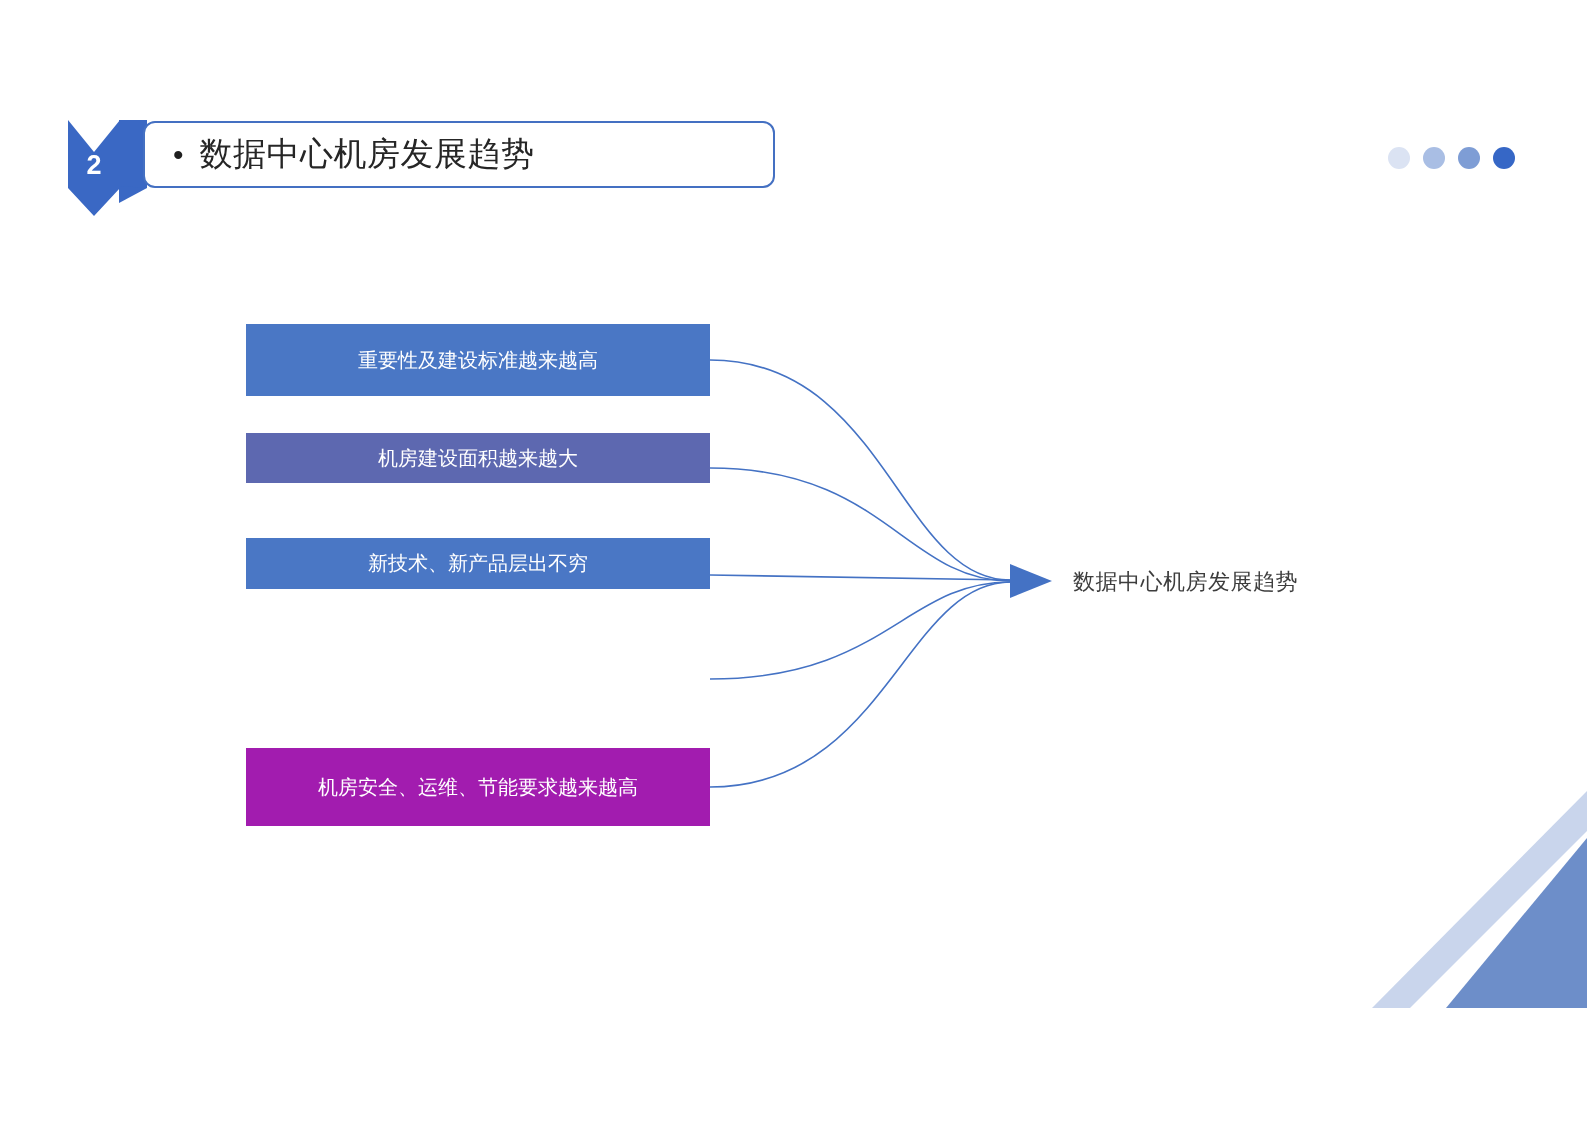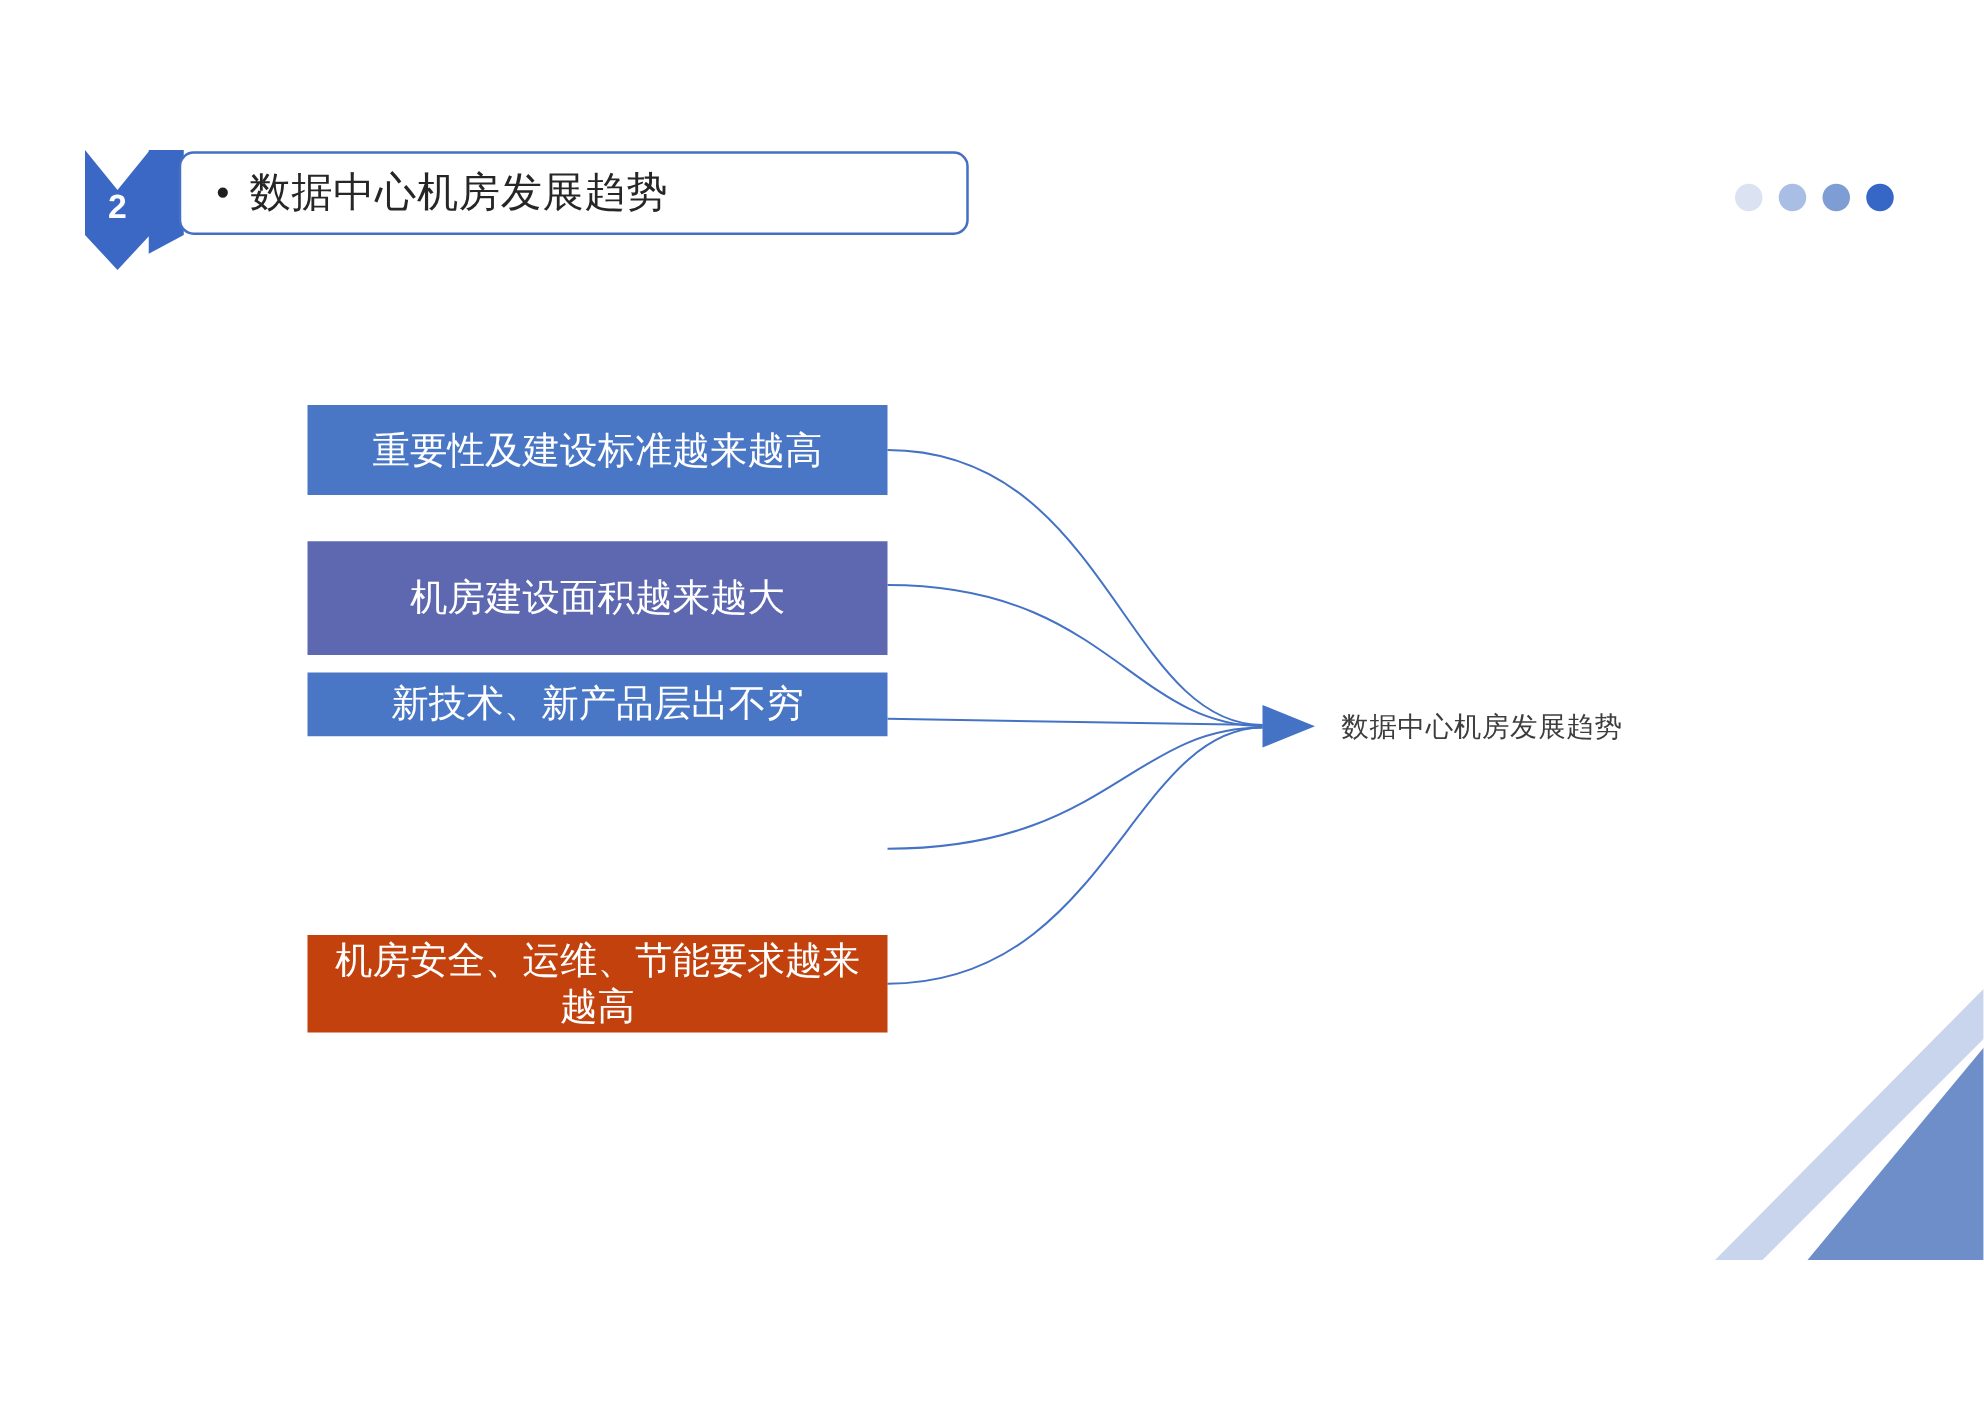--- a/index.html
+++ b/index.html
@@ -24,25 +24,25 @@
   }
   .title-box .bullet { font-size:30px; color:#1f1f1f; margin-right:16px; line-height:1; }
   .title-box .title-text { font-size:33px; color:#262626; letter-spacing:0.5px; }
   
   .dots { position:absolute; left:1388px; top:147px; display:flex; gap:13px; z-index:1; }
   .dots span { width:22px; height:22px; border-radius:50%; display:block; }
   
   .dbox {
     position:absolute; left:246px; width:464px;
     display:flex; align-items:center; justify-content:center;
-    color:#ffffff; font-size:30px; text-align:center;
+    color:#ffffff; font-size:20px; text-align:center;
     line-height:37px; padding:0 10px; z-index:1;
   }
   .dbox.b1 { top:324px; height:72px; }
-  .dbox.b2 { top:433px; height:91px; }
+  .dbox.b2 { top:433px; height:50px; }
   .dbox.b3 { top:538px; height:51px; }
   .dbox.b4 { top:644px; height:70px; }
   .dbox.b5 { top:748px; height:78px; }
   
   .result-label {
     position:absolute; left:1073px; top:567px; font-size:22px; color:#3d3d3d;
     z-index:1; letter-spacing:0.5px;
   }
 </style>
 </head>
@@ -78,17 +78,17 @@
   <div class="dots">
     <span style="background: rgb(219, 227, 243);"></span>
     <span style="background: rgb(169, 190, 228);"></span>
     <span style="background: rgb(126, 157, 213);"></span>
     <span style="background: rgb(54, 103, 198);"></span>
   </div>
 
   <div class="dbox b1" style="background: rgb(74, 119, 197);">重要性及建设标准越来越高</div>
   <div class="dbox b2" style="background: rgb(93, 104, 176);">机房建设面积越来越大</div>
   <div class="dbox b3" style="background: rgb(74, 119, 197);">新技术、新产品层出不穷</div>
-  <div class="dbox b5" style="background: #c2410c;">机房安全、运维、节能要求越来越高</div>
+  <div class="dbox b5" style="background: #a21caf;">机房安全、运维、节能要求越来越高</div>
 
   <div class="result-label">数据中心机房发展趋势</div>
 
 </div>
 
 </body></html>

